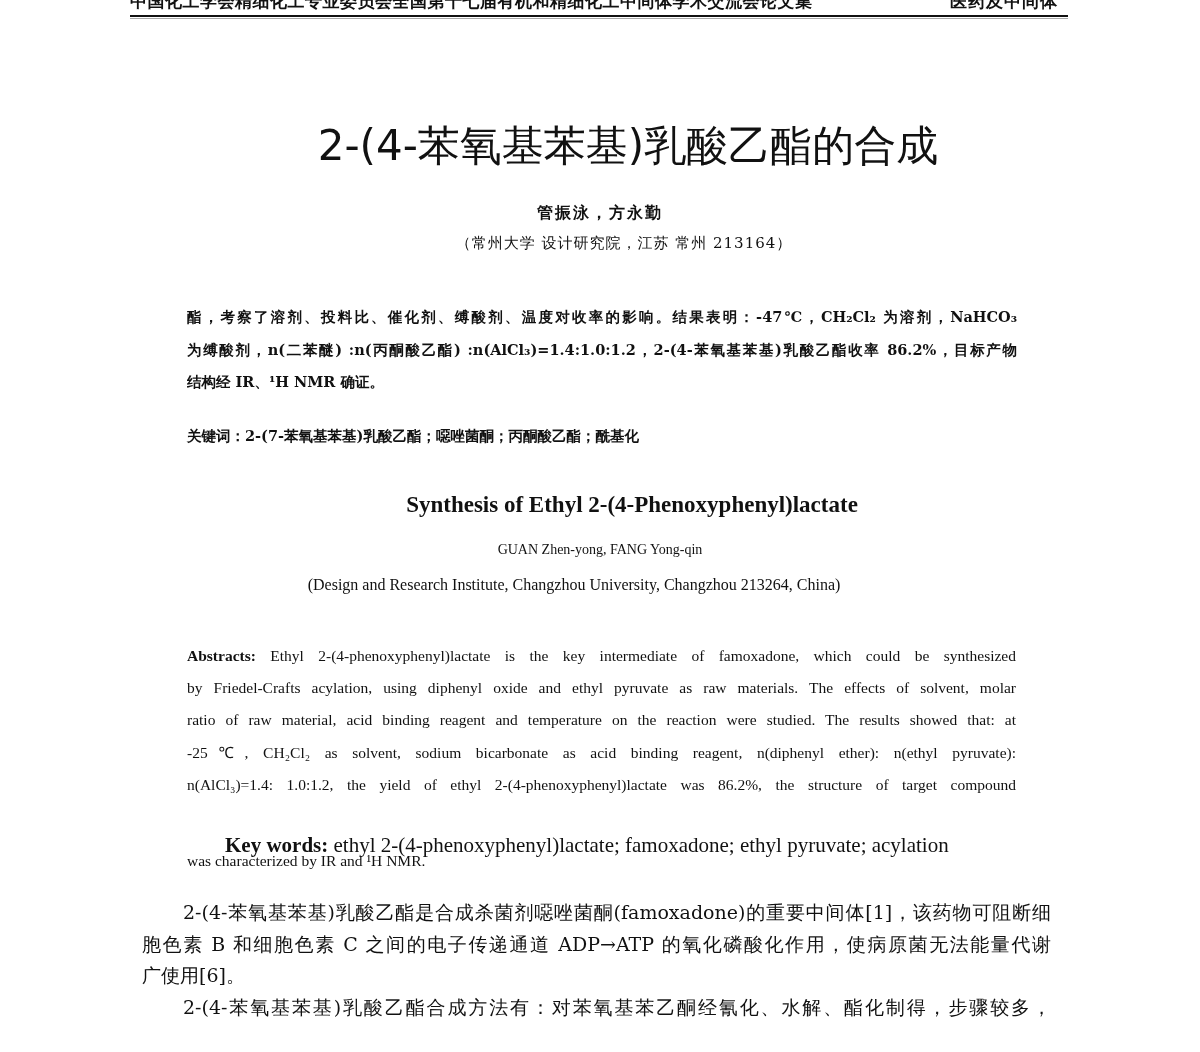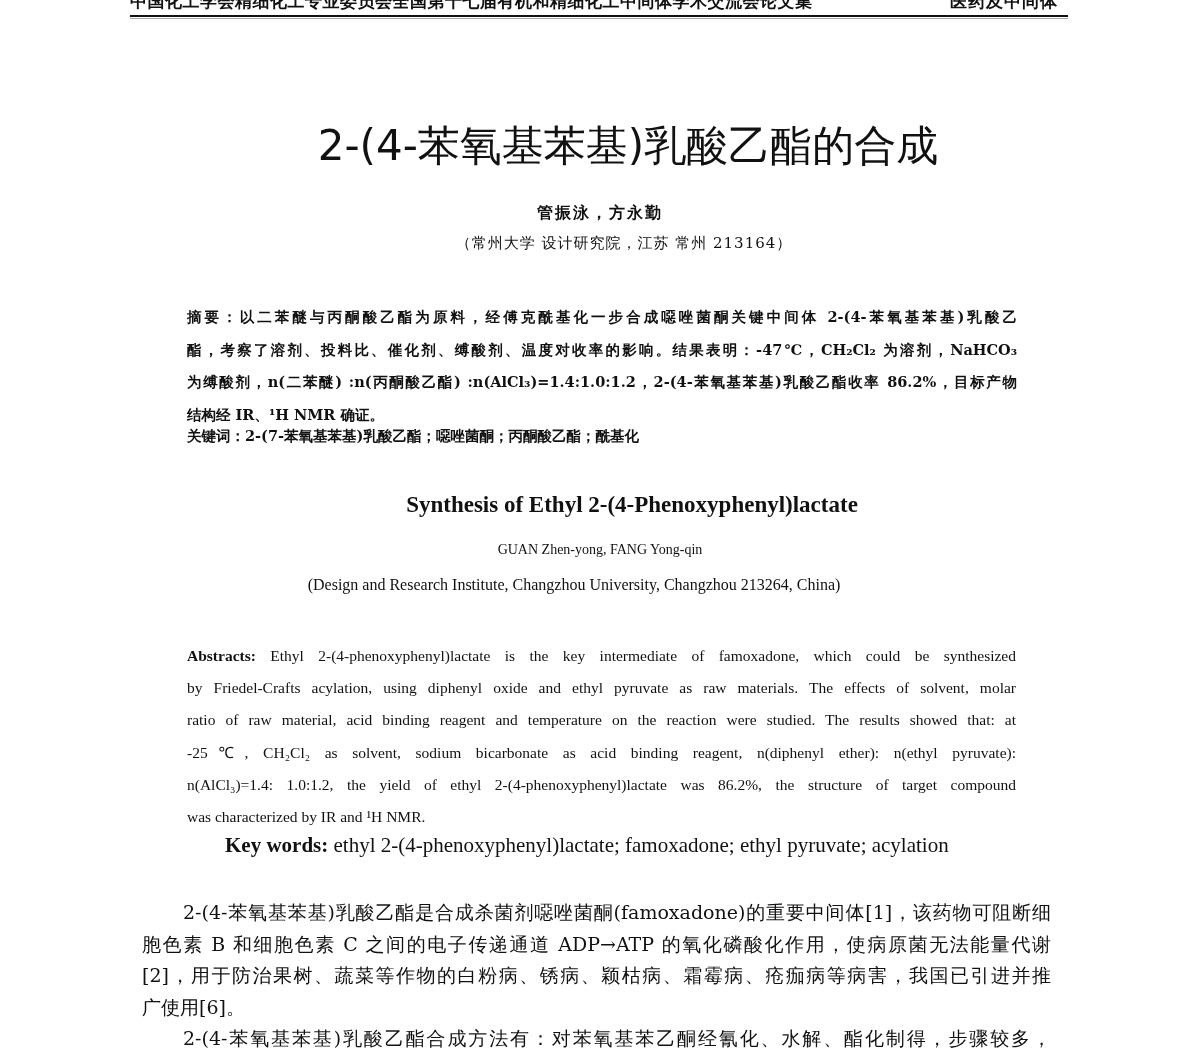--- a/index.html
+++ b/index.html
@@ -14,21 +14,21 @@
   .affil-cn { position: absolute; left: 0; width: 1200px; top: 234px; text-align: center; font-size: 15px; font-weight: normal; letter-spacing: 1px; margin-left: 24px; }
   .abstract-cn { position: absolute; left: 187px; top: 301px; width: 830px; font-size: 14.5px; font-weight: bold; line-height: 32.5px; text-align: justify; }
   .abstract-cn .line { display: block; white-space: nowrap; overflow: hidden; text-align-last: justify; }
   .abstract-cn .line.last { text-align-last: left; }
   .kw-cn { position: absolute; left: 187px; top: 427px; font-size: 14.5px; font-weight: bold; white-space: nowrap; }
   .title-en { position: absolute; left: 0; width: 1200px; top: 492px; text-align: center; font-family: "Liberation Serif", serif; font-weight: bold; font-size: 23px; }
   .authors-en { position: absolute; left: 0; width: 1200px; top: 542px; text-align: center; font-family: "Liberation Serif", serif; font-size: 14px; }
   .affil-en { position: absolute; left: 0; width: 1148px; top: 576px; text-align: center; font-family: "Liberation Serif", serif; font-size: 16px; }
   .abstract-en { position: absolute; left: 187px; top: 640px; width: 829px; font-family: "Liberation Serif", serif; font-size: 15.5px; line-height: 32.2px; }
   .abstract-en .line { display: block; white-space: nowrap; text-align: justify; text-align-last: justify; }
-  .abstract-en .line.last { text-align-last: left; }
+  .abstract-en .line.last { text-align-last: left; margin-top: 44px; }
   .abstract-en b, .kw-en b { font-weight: bold; }
   .kw-en { position: absolute; left: 187px; top: 833px; font-family: "Liberation Serif", serif; font-size: 21px; white-space: nowrap; margin-left: 38px; }
   .body-text { position: absolute; left: 142px; top: 897px; width: 909px; font-family: "DejaVu Serif", serif; font-size: 19px; line-height: 31.5px; }
   .body-text .line { display: block; white-space: nowrap; text-align: justify; text-align-last: justify; overflow: hidden; }
   .body-text .line.last { text-align-last: left; }
   .body-text .indent { padding-left: 41px; }
 </style>
 </head>
 <body>
 
@@ -37,21 +37,20 @@
   <span class="right">医药及中间体</span>
 </div>
 <div class="header-rule"></div>
 <div class="header-rule2"></div>
 
 <h1 class="title-cn" style="margin:0;font-weight:normal;">2-(4-苯氧基苯基)乳酸乙酯的合成</h1>
 <div class="authors-cn">管振泳，方永勤</div>
 <div class="affil-cn">（常州大学 设计研究院，江苏 常州 213164）</div>
 
 <div class="abstract-cn">
-  <span class="line"><span>摘要：</span><span>以二苯醚与丙酮酸乙酯为原料，经傅克酰基化一步合成噁唑菌酮关键中间体 2-(4-苯氧基苯基)乳酸乙</span></span>
   <span class="line">酯，考察了溶剂、投料比、催化剂、缚酸剂、温度对收率的影响。结果表明：-47℃，CH₂Cl₂ 为溶剂，NaHCO₃</span>
   <span class="line">为缚酸剂，n(二苯醚) :n(丙酮酸乙酯) :n(AlCl₃)=1.4:1.0:1.2，2-(4-苯氧基苯基)乳酸乙酯收率 86.2%，目标产物</span>
   <span class="line last">结构经 IR、¹H NMR 确证。</span>
 </div>
 <div class="kw-cn">
   <span>关键词：</span><span>2-(7-苯氧基苯基)乳酸乙酯；噁唑菌酮；丙酮酸乙酯；酰基化</span>
 </div>
 
 <h2 class="title-en" style="margin:0;padding-left:32px;">Synthesis of Ethyl 2-(4-Phenoxyphenyl)lactate</h2>
 <div class="authors-en">GUAN Zhen-yong, FANG Yong-qin</div>
@@ -65,16 +64,15 @@
   <span class="line">n(AlCl₃)=1.4: 1.0:1.2, the yield of ethyl 2-(4-phenoxyphenyl)lactate was 86.2%, the structure of target compound</span>
   <span class="line last">was characterized by IR and ¹H NMR.</span>
 </div>
 <div class="kw-en">
   <b>Key words:</b> <span>ethyl 2-(4-phenoxyphenyl)lactate; famoxadone; ethyl pyruvate; acylation</span>
 </div>
 
 <div class="body-text">
   <span class="line indent">2-(4-苯氧基苯基)乳酸乙酯是合成杀菌剂噁唑菌酮(famoxadone)的重要中间体[1]，该药物可阻断细</span>
   <span class="line">胞色素 B 和细胞色素 C 之间的电子传递通道 ADP→ATP 的氧化磷酸化作用，使病原菌无法能量代谢</span>
-  <span class="line">[2]，用于防治果树、蔬菜等作物的白粉病、锈病、颖枯病、霜霉病、疮痂病等病害，我国已引进并推</span>
   <span class="line last">广使用[6]。</span>
   <span class="line indent">2-(4-苯氧基苯基)乳酸乙酯合成方法有：对苯氧基苯乙酮经氰化、水解、酯化制得，步骤较多，</span>
 </div>
 
 </body></html>

